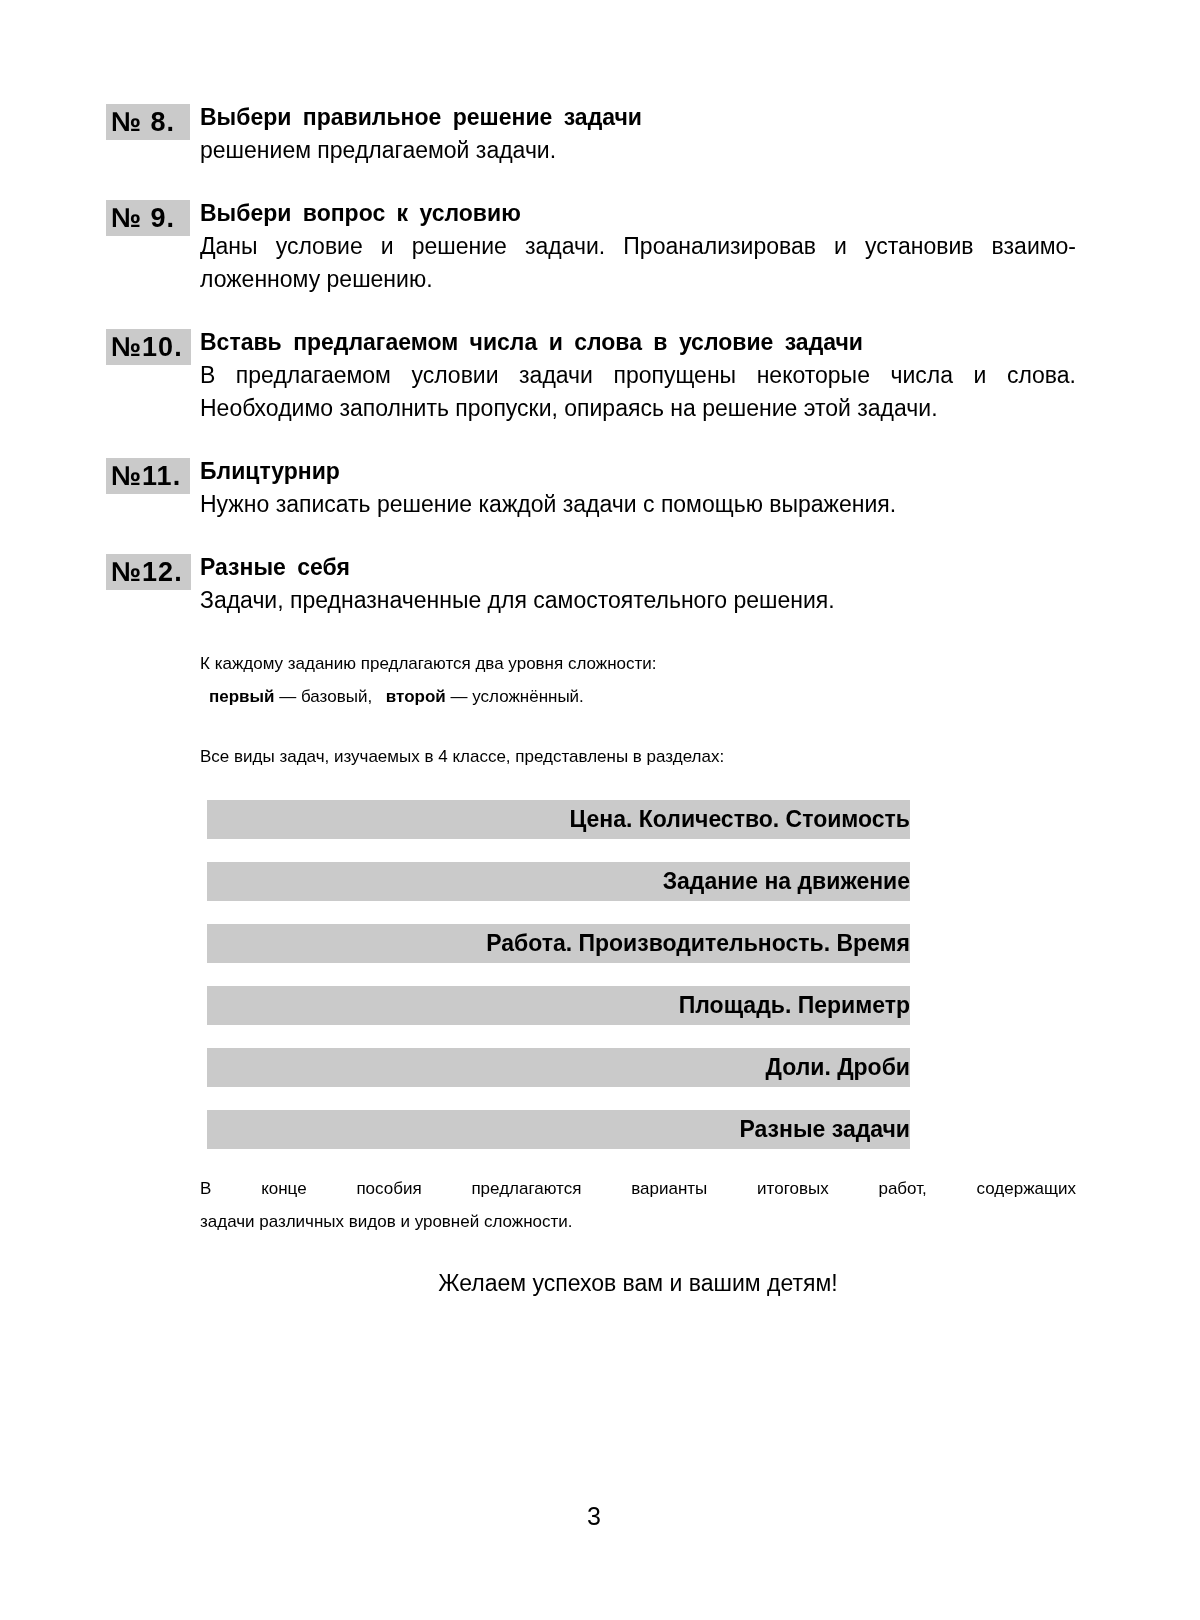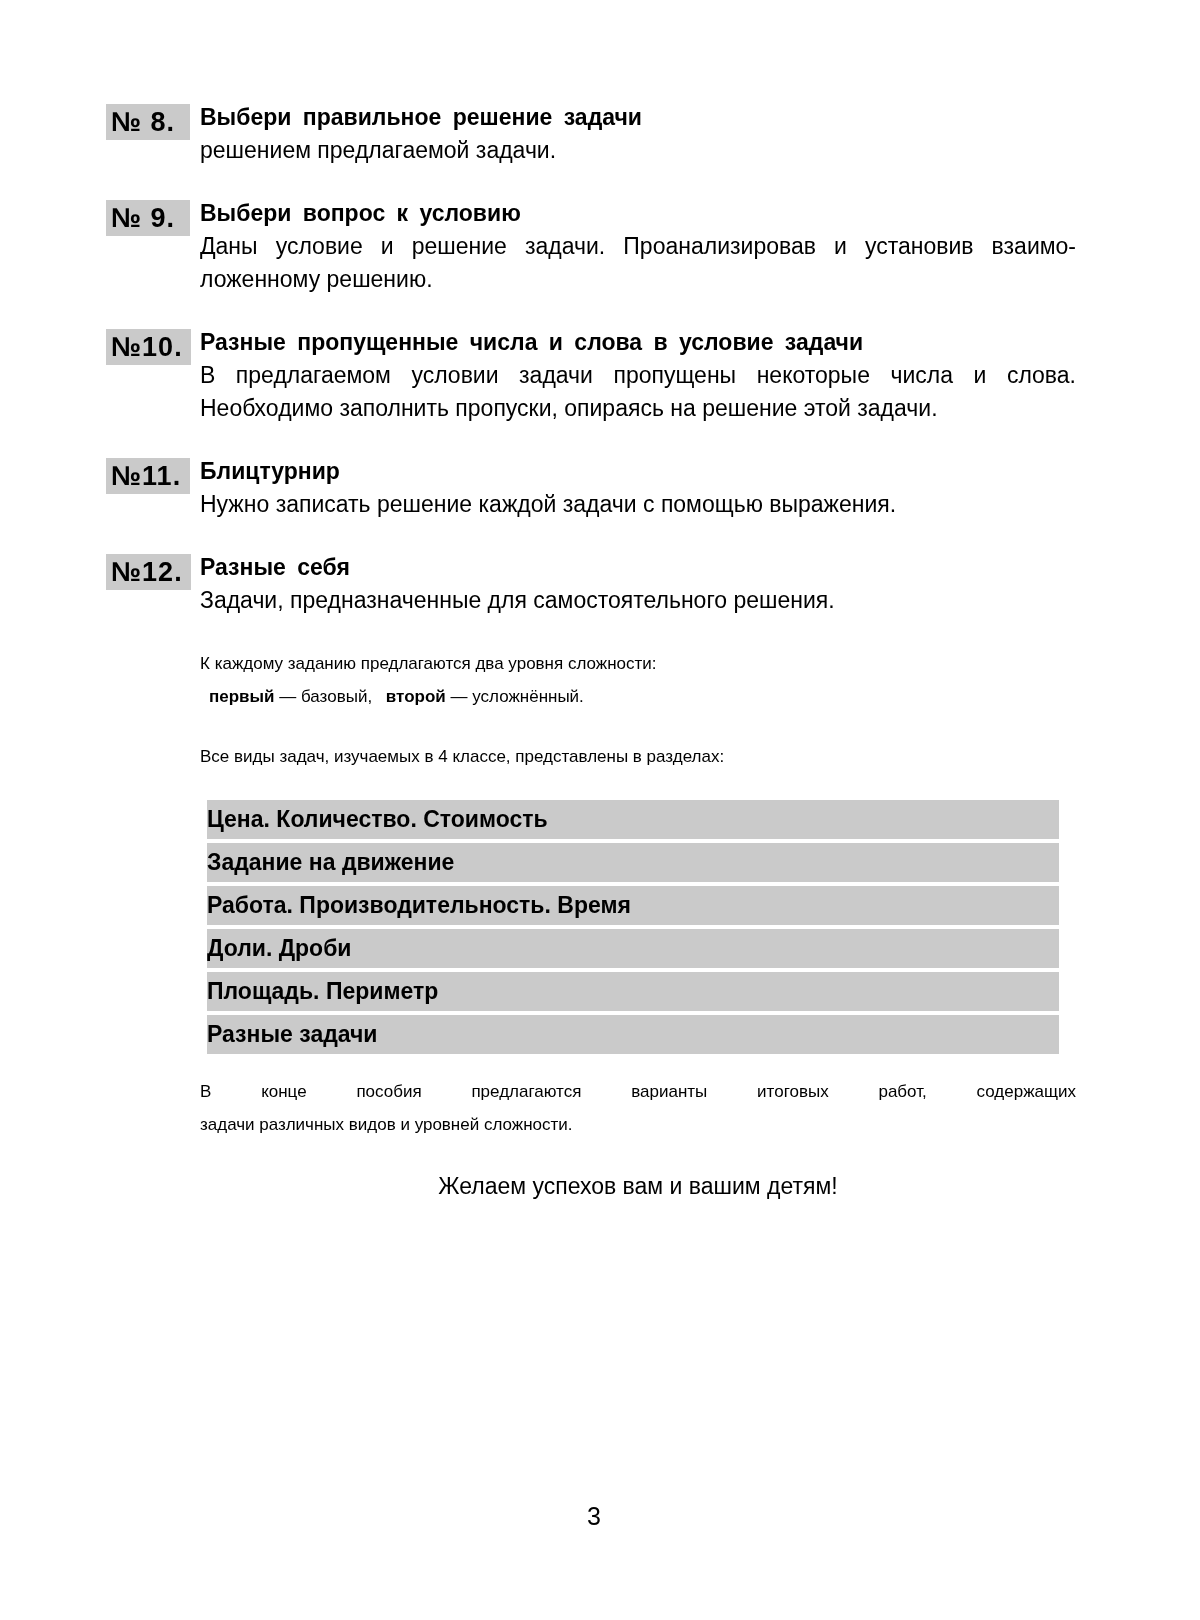--- a/index.html
+++ b/index.html
@@ -56,25 +56,25 @@
     padding-left: 94px;
     font-size: 17px;
     line-height: 33px;
   }
   .para-levels { margin-top: 24px; }
   .para-sections-lead { margin-top: 27px; }
   .bold { font-weight: bold; margin-left: 9px; }
   .banners { margin-top: 27px; }
   .banner {
     margin-left: 101px;
-    width: 852px;
+    width: 703px;
     height: 39px;
     background: #cacaca;
-    margin-bottom: 4px;
-    text-align: left;
+    margin-bottom: 23px;
+    text-align: right;
     font-weight: bold;
     font-size: 23px;
     line-height: 39px;
   }
   .para-note { margin-top: 21px; }
   .wish {
     margin-top: 29px;
     padding-left: 94px;
     font-size: 23px;
     line-height: 33px;
@@ -104,21 +104,21 @@
 
     <div class="item">
       <span class="badge">№ 9.</span>
       <div class="item-title">Выбери вопрос к условию</div>
       <div class="bline just">Даны условие и решение задачи. Проанализировав и установив взаимо-</div>
       <div class="bline">ложенному решению.</div>
     </div>
 
     <div class="item">
       <span class="badge">№10.</span>
-      <div class="item-title">Разные пропущенные числа и слова в условие задачи</div>
+      <div class="item-title">Вставь предлагаемом числа и слова в условие задачи</div>
       <div class="bline just">В предлагаемом условии задачи пропущены некоторые числа и слова.</div>
       <div class="bline">Необходимо заполнить пропуски, опираясь на решение этой задачи.</div>
     </div>
 
     <div class="item">
       <span class="badge">№11.</span>
       <div class="item-title">Блицтурнир</div>
       <div class="bline">Нужно записать решение каждой задачи с помощью выражения.</div>
     </div>
 
@@ -132,22 +132,22 @@
       <div>К каждому заданию предлагаются два уровня сложности:</div>
       <div><span class="bold">первый</span><span> — базовый, </span><span class="bold">второй</span><span> — усложнённый.</span></div>
     </div>
 
     <div class="para para-sections-lead">Все виды задач, изучаемых в 4 классе, представлены в разделах:</div>
 
     <div class="banners">
       <div class="banner">Цена. Количество. Стоимость</div>
       <div class="banner">Задание на движение</div>
       <div class="banner">Работа. Производительность. Время</div>
+      <div class="banner">Площадь. Периметр</div>
       <div class="banner">Доли. Дроби</div>
-      <div class="banner">Площадь. Периметр</div>
       <div class="banner">Разные задачи</div>
     </div>
 
     <div class="para para-note">
       <div class="just">В конце пособия предлагаются варианты итоговых работ, содержащих</div>
       <div>задачи различных видов и уровней сложности.</div>
     </div>
 
     <div class="wish">Желаем успехов вам и вашим детям!</div>
 

